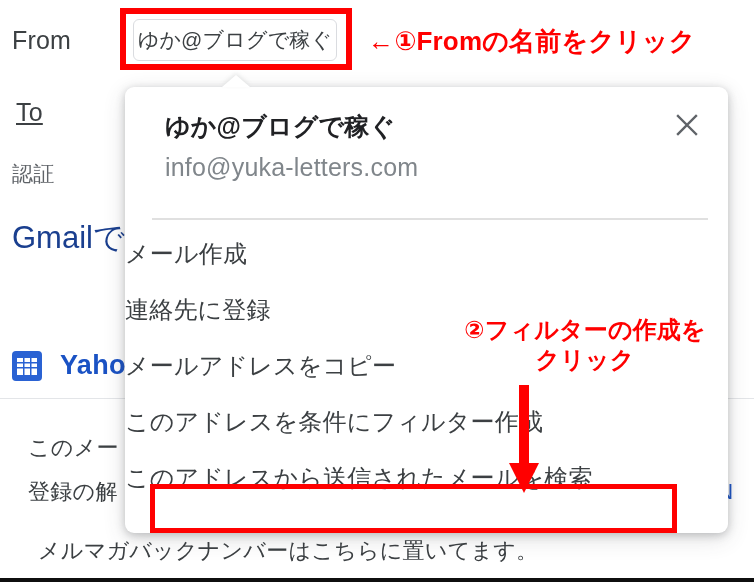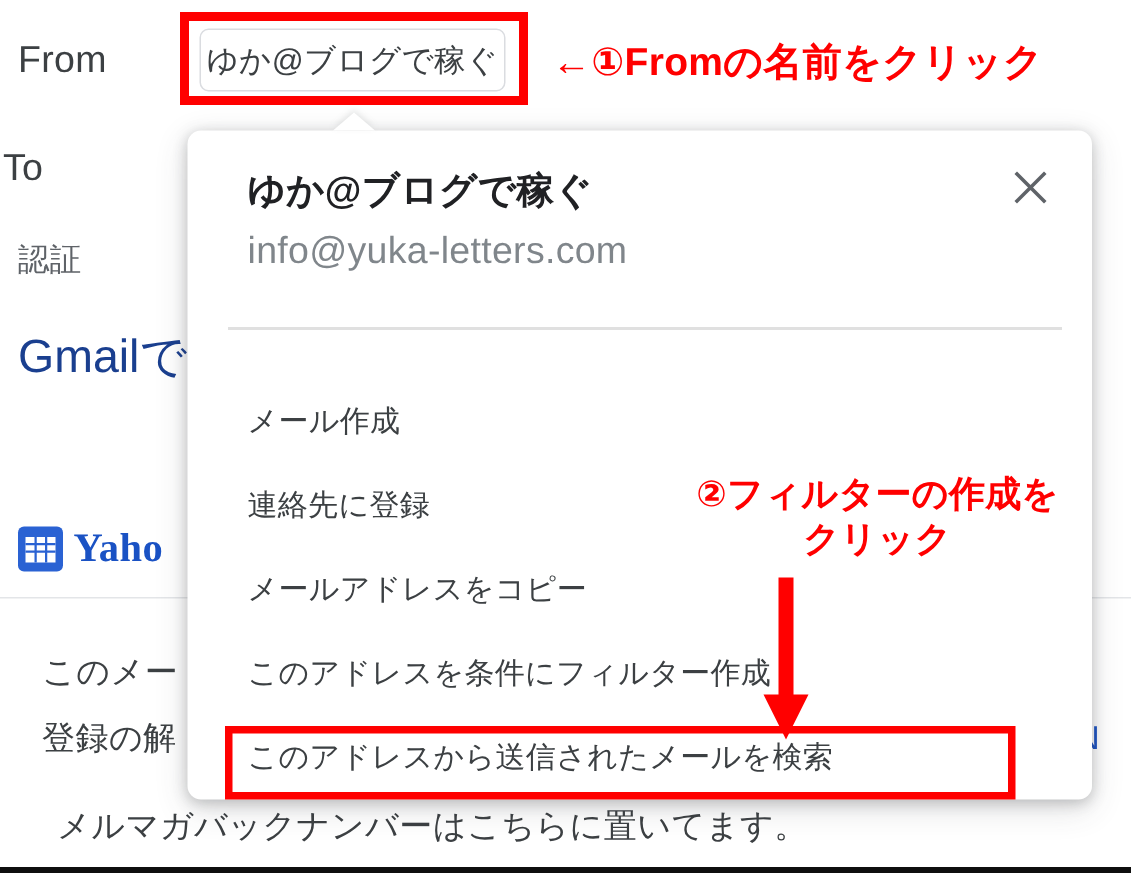--- a/index.html
+++ b/index.html
@@ -37,21 +37,21 @@
     line-height: 1;
     letter-spacing: 0.2px;
     white-space: nowrap;
   }
   .field-label.small {
     font-size: 21px;
     color: #5f6368;
   }
 
   #label-from { left: 12px; top: 28px; }
-  #label-to   { left: 2px; top: 100px; }
+  #label-to   { left: 16px; top: 100px; text-decoration: underline; }
   #label-auth { left: 12px; top: 163px; }
 
   .bg-heading {
     position: absolute;
     left: 12px;
     top: 222px;
     font-size: 31px;
     line-height: 1;
     color: #1a3f8f;
     white-space: nowrap;
@@ -67,23 +67,22 @@
   }
   #rule-1 { top: 398px; }
 
   
   .promo-row {
     position: absolute;
     left: 12px;
     top: 350px;
     display: flex;
     align-items: center;
-    gap: 7px;
-    white-space: nowrap;
-    font-family: Liberation Serif, serif;
+    gap: 18px;
+    white-space: nowrap;
   }
   .cal-icon {
     width: 30px;
     height: 30px;
     border-radius: 4px;
     background: #2a62d3;
     position: relative;
     flex: none;
   }
   .cal-icon::before {
@@ -222,24 +221,23 @@
 
   .card-menu {
     position: absolute;
     left: 0;
     top: 151px;
     width: 100%;
   }
   .menu-item {
     height: 56px;
     display: flex;
-    align-items: flex-end;
-    padding-left: 40px;
+    align-items: flex-start;
     box-sizing: border-box;
-    font-size: 20px;
+    font-size: 24px;
     color: #3c4043;
     letter-spacing: 0.2px;
     white-space: nowrap;
     cursor: pointer;
   }
 
   
   .hl-box {
     position: absolute;
     border: 6px solid #ff0000;

